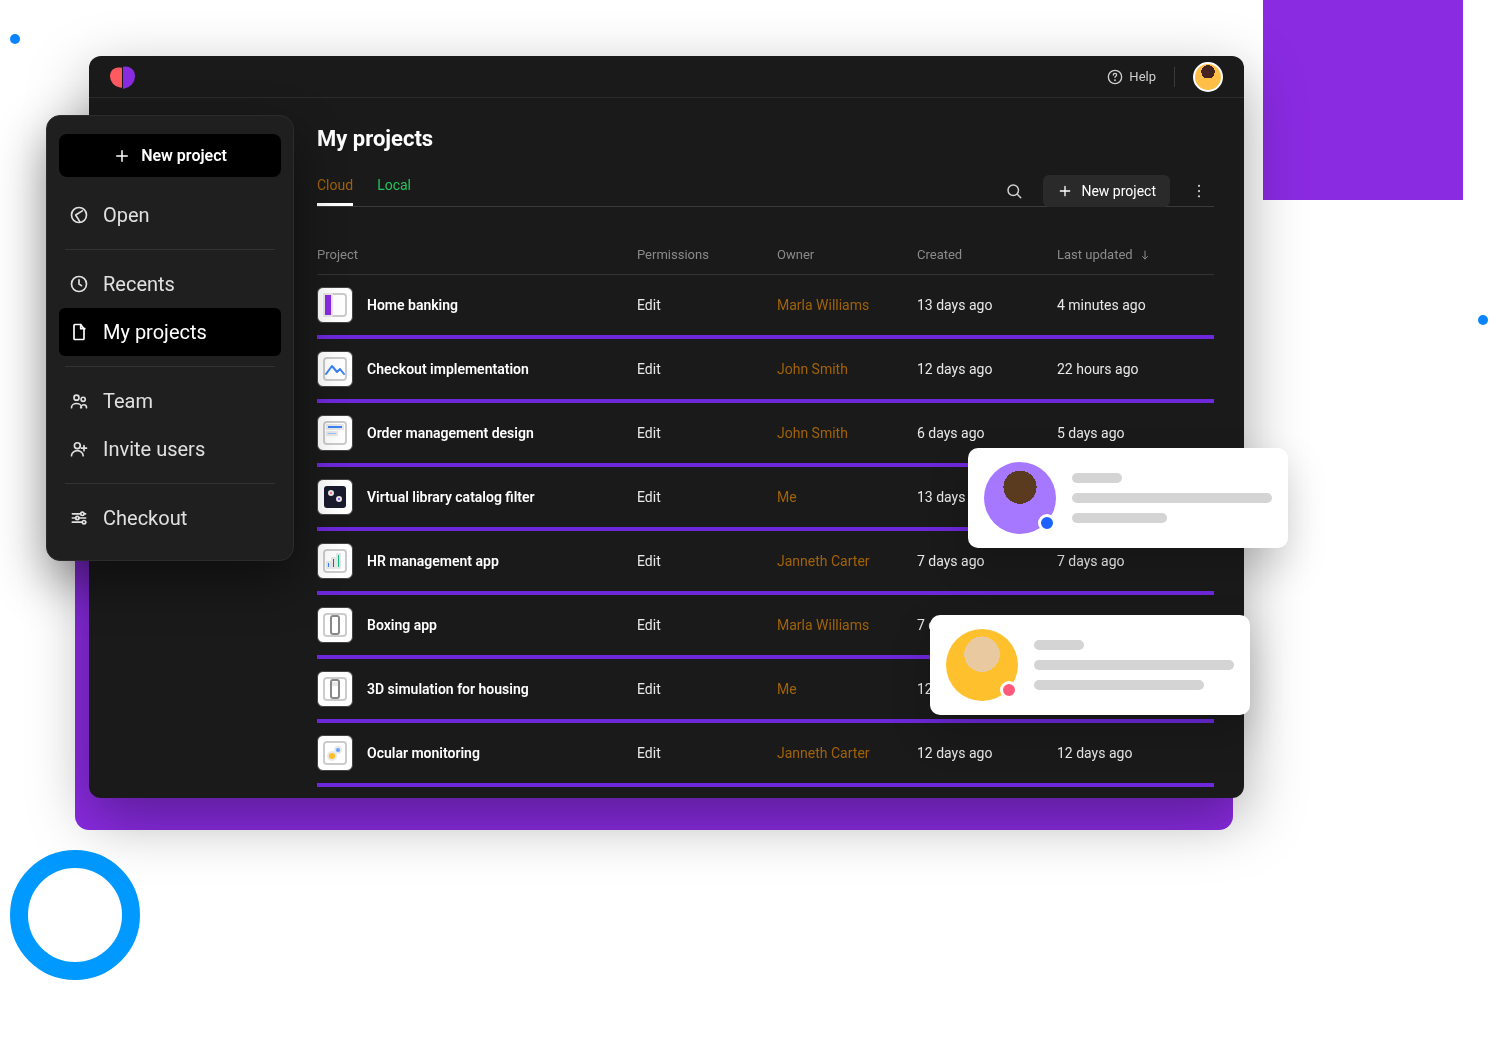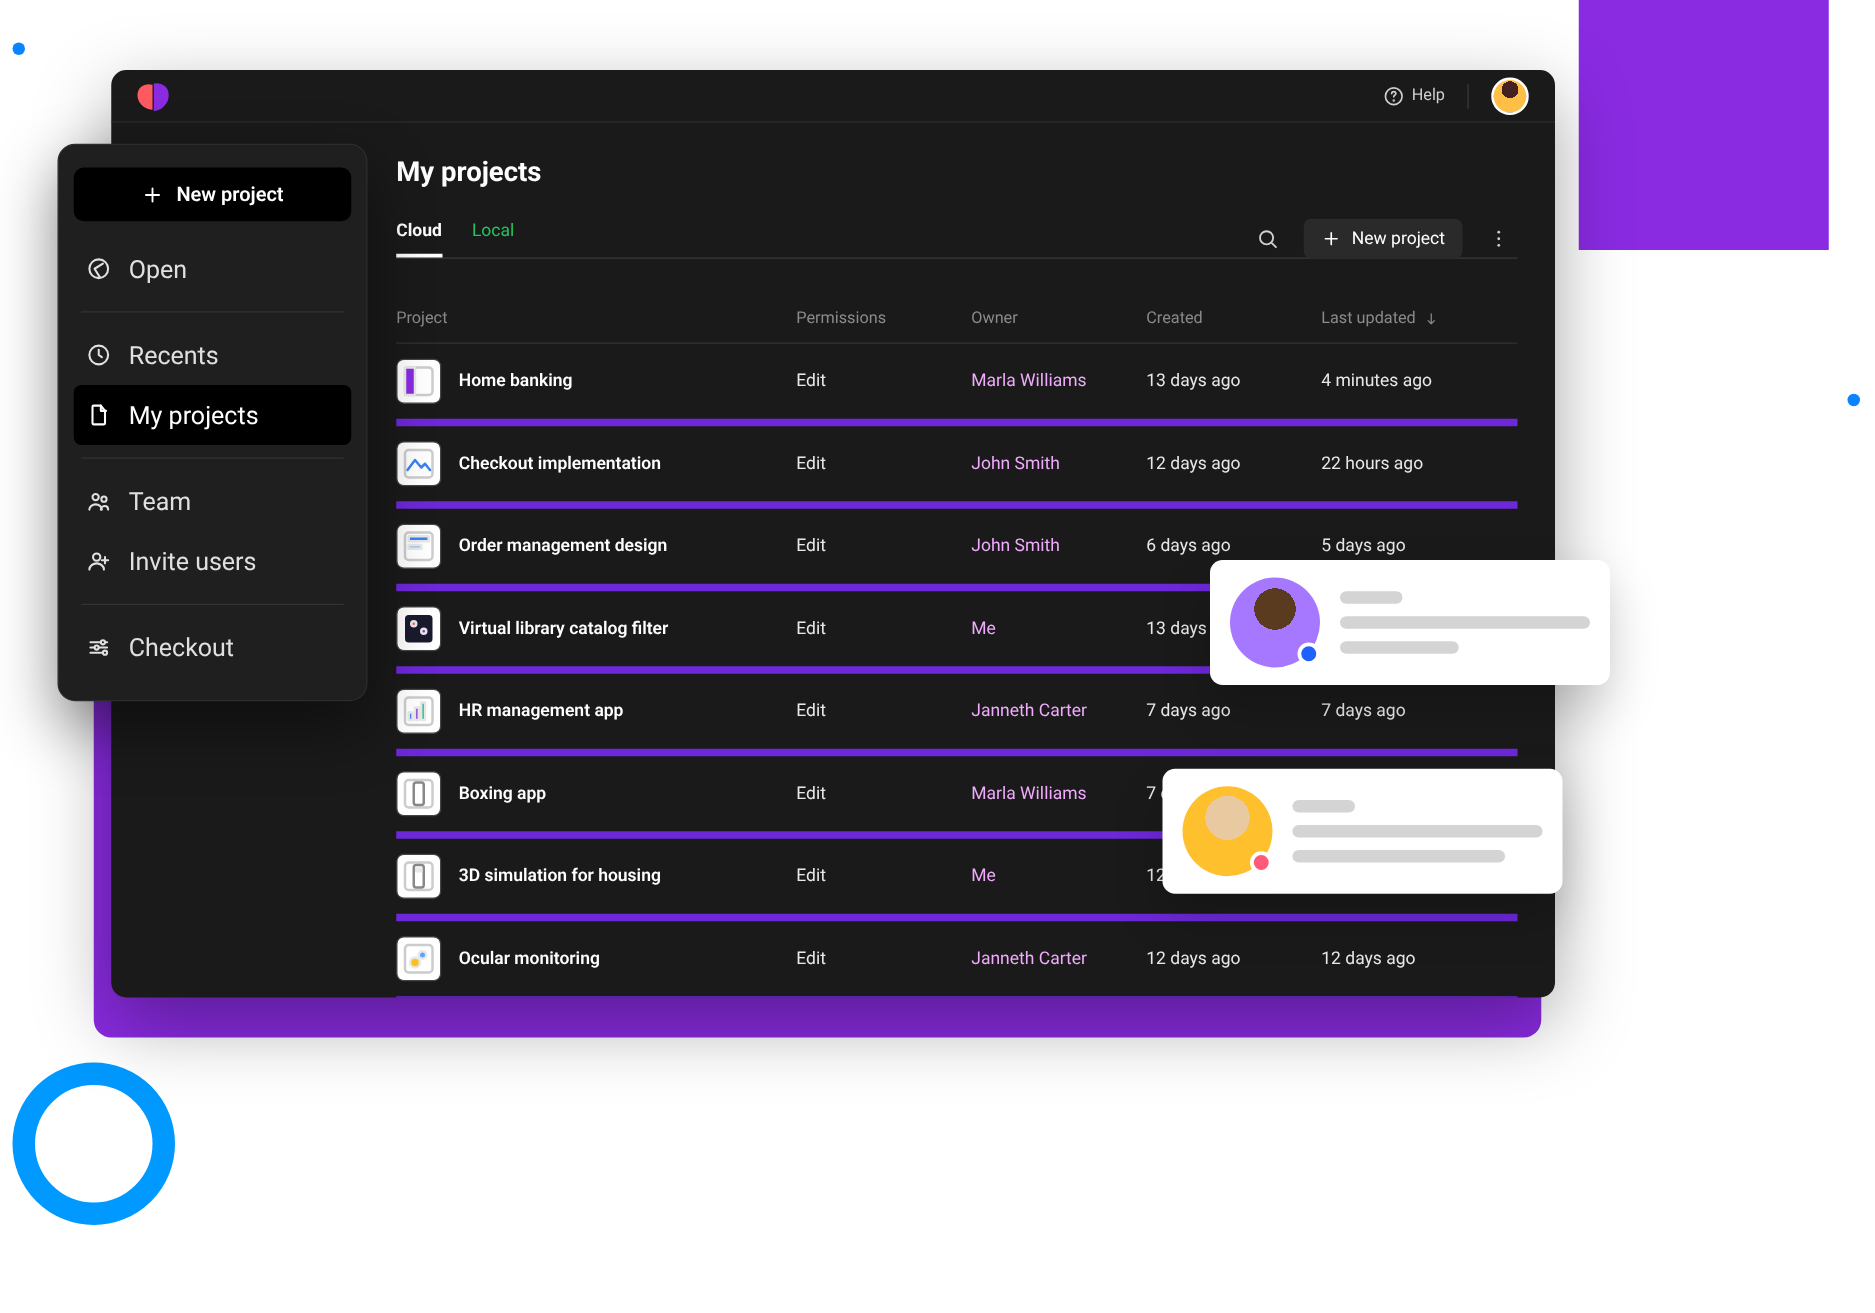--- a/index.html
+++ b/index.html
@@ -49,36 +49,36 @@
 .divider-v { width:1px; height:20px; background:#3a3a3a; }
 
 .main {
   padding: 28px 30px 0 228px;
   color:#e8e8e8;
 }
 .page-title { font-size:22px; font-weight:700; color:#fff; margin-bottom: 24px;}
 .toolbar-row { display:flex; align-items:center; justify-content:space-between;}
 .tabs { display:flex; gap:24px; }
 .tab { color:#22c55e; font-size:14px; padding-bottom:10px; cursor:pointer; border-bottom:3px solid transparent;}
-.tab.active { color:#ffffff; border-bottom-color:#fff; font-weight:700;}
+.tab.active { color:#a16207; border-bottom-color:#fff; font-weight:400;}
 .toolbar-actions { display:flex; align-items:center; gap:14px;}
 .icon-btn { width:30px; height:30px; display:flex; align-items:center; justify-content:center; color:#cfcfcf; cursor:pointer;}
 .btn-dark { background:#2a2a2a; color:#fff; padding:8px 14px; border-radius:6px; display:flex; align-items:center; gap:8px; font-size:14px; cursor:pointer;}
 .tabs-underline { height:1px; background:#3a3a3a; margin-top:-1px;}
 
 .table { margin-top: 40px; }
 .thead, .trow { display:grid; grid-template-columns: 320px 140px 140px 140px 160px; align-items:center; }
 .thead { color:#8a8a8a; font-size:13px; padding-bottom:12px; border-bottom:1px solid #333;}
 .thead .sort-col { display:flex; gap:6px; align-items:center;}
-.trow { padding: 12px 0; border-bottom:6px solid #6d28d9; font-size:14px;}
+.trow { padding: 12px 0; border-bottom:4px solid #6d28d9; font-size:14px;}
 .proj-cell { display:flex; align-items:center; gap:14px;}
 .thumb { width:36px; height:36px; background:#fff; border-radius:6px; border:1px solid #444; display:flex; align-items:center; justify-content:center;}
 .thumb svg { width:26px; height:26px;}
 .proj-name { color:#fff; font-weight:600;}
-.muted { color:#f0abfc;}
+.muted { color:#a16207;}
 
 
 .sidebar {
   position:absolute; top:115px; left:46px;
   width:248px; background:#1f1f1f;
   border-radius:14px; padding:18px 12px;
   box-shadow: 0 20px 50px rgba(0,0,0,0.45);
   border:1px solid #2c2c2c;
 }
 .btn-black { background:#000; color:#fff; padding:12px 16px; border-radius:8px; display:flex; align-items:center; gap:10px; font-size:16px; font-weight:600; cursor:pointer; justify-content:center;}

